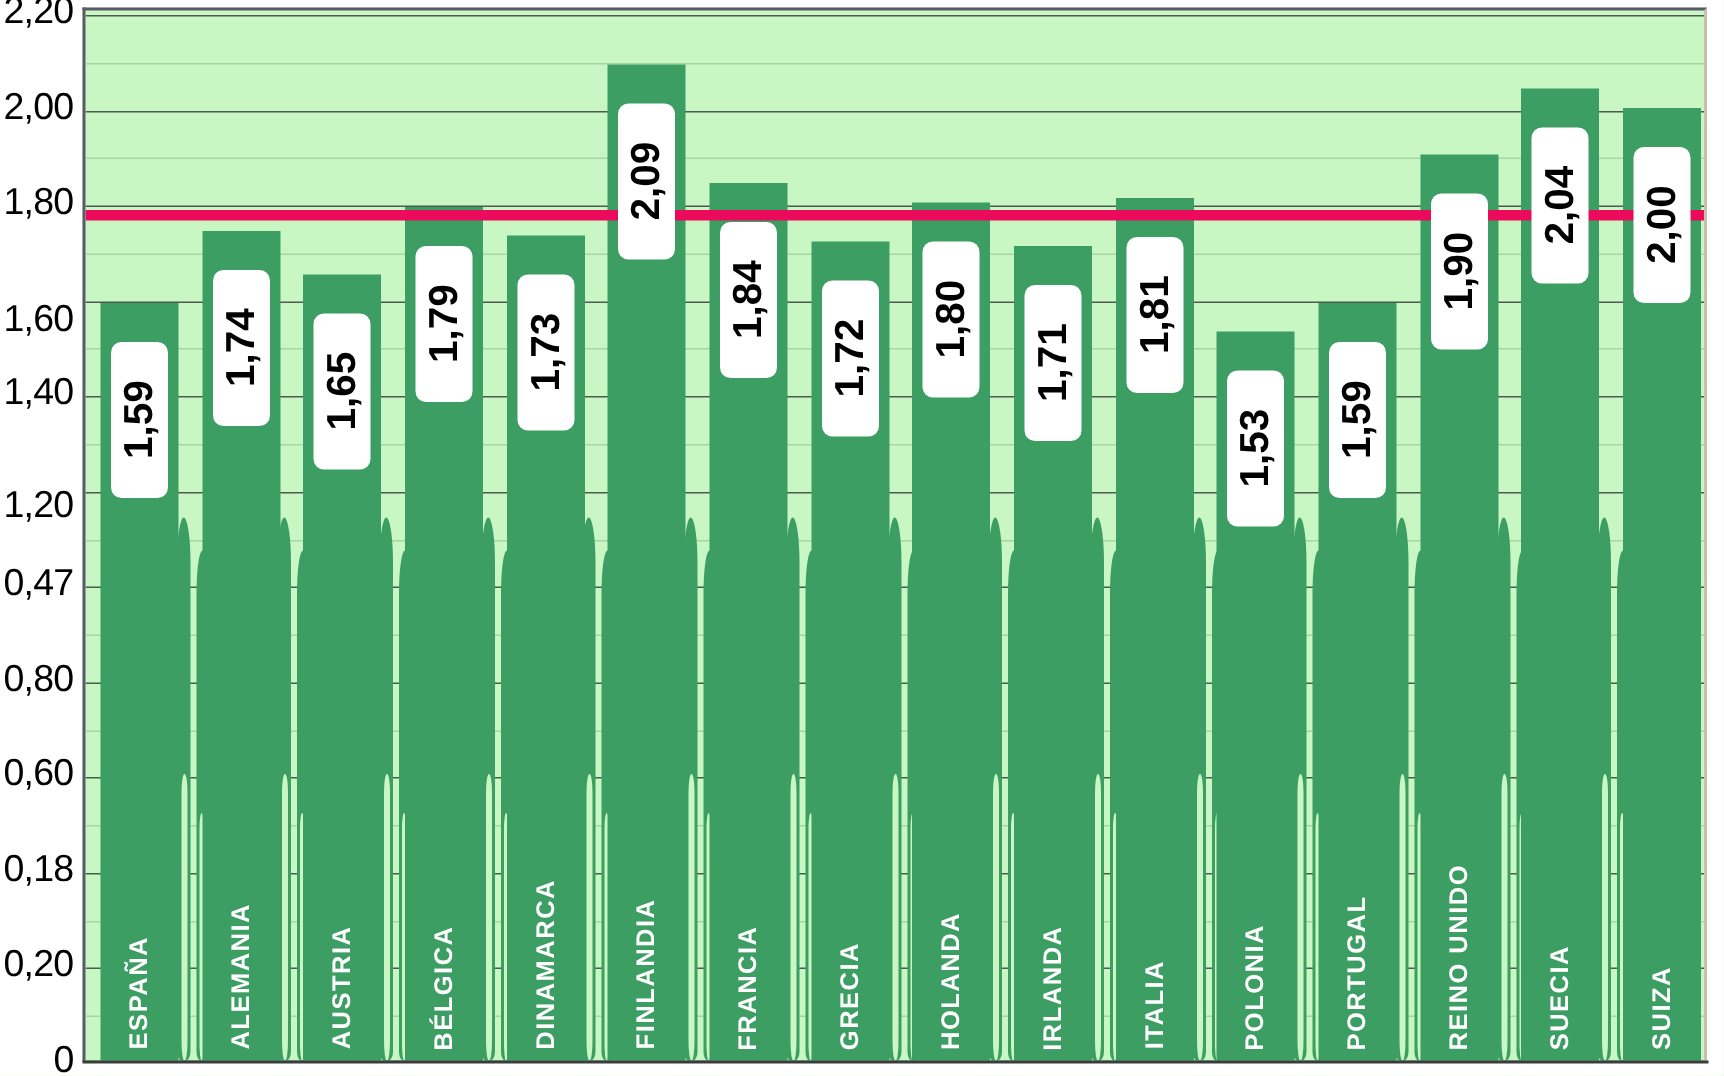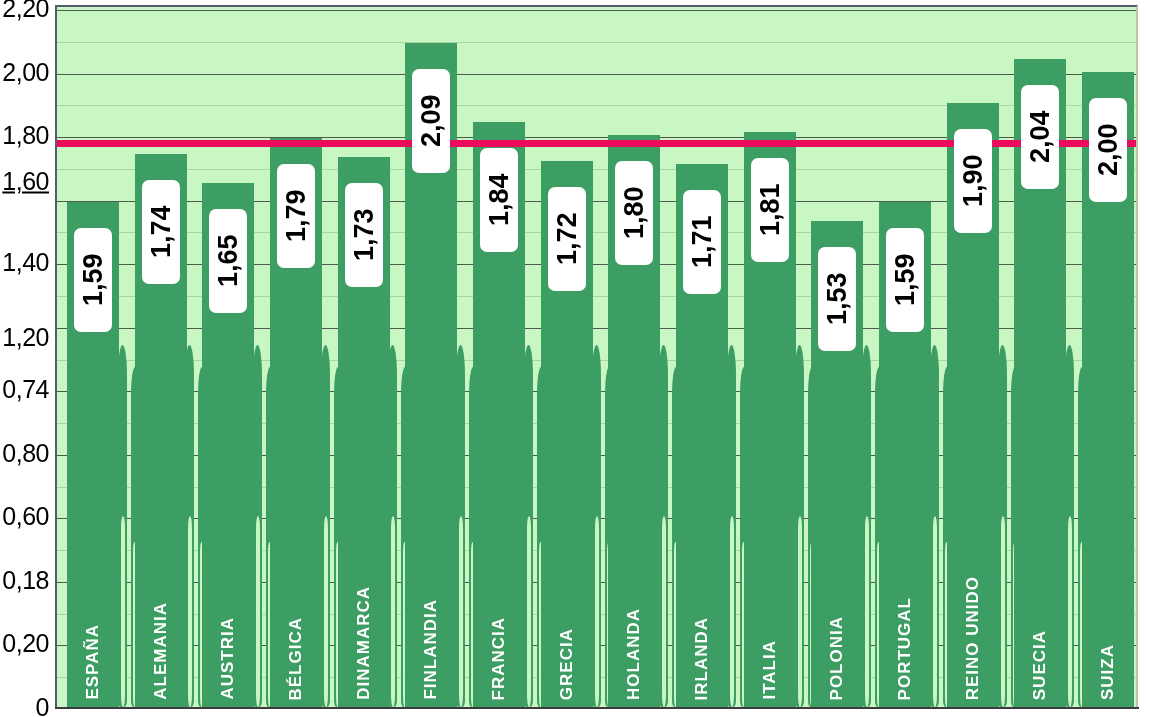--- a/index.html
+++ b/index.html
@@ -118,24 +118,24 @@
 </style>
 </head>
 <body>
 
 <div id="stage">
 
   <div id="yaxis">
       <div class="ytick" style="top: 8px;">2,20</div>
       <div class="ytick" style="top: 71.5455px;">2,00</div>
       <div class="ytick" style="top: 135.091px;">1,80</div>
-      <div class="ytick" style="top: 181px; text-decoration: underline;">1,60</div>
+      <div class="ytick" style="top: 213px;">1,60</div>
       <div class="ytick" style="top: 262.182px; text-align: center;">1,40</div>
       <div class="ytick" style="top: 325.727px; margin-top: 11px;">1,20</div>
-      <div class="ytick" style="top: 389.273px;">0,74</div>
+      <div class="ytick" style="top: 389.273px;">0,47</div>
       <div class="ytick" style="top: 452.818px;">0,80</div>
       <div class="ytick" style="top: 516.364px;">0,60</div>
       <div class="ytick" style="top: 579.909px;">0,18</div>
       <div class="ytick" style="top: 643.455px;">0,20</div>
       <div class="ytick" style="top: 707px;">0</div>
     </div>
 
   <div id="plot">
     <div id="grid-layer">
         <div class="gridline" style="top: 3px;"></div>

